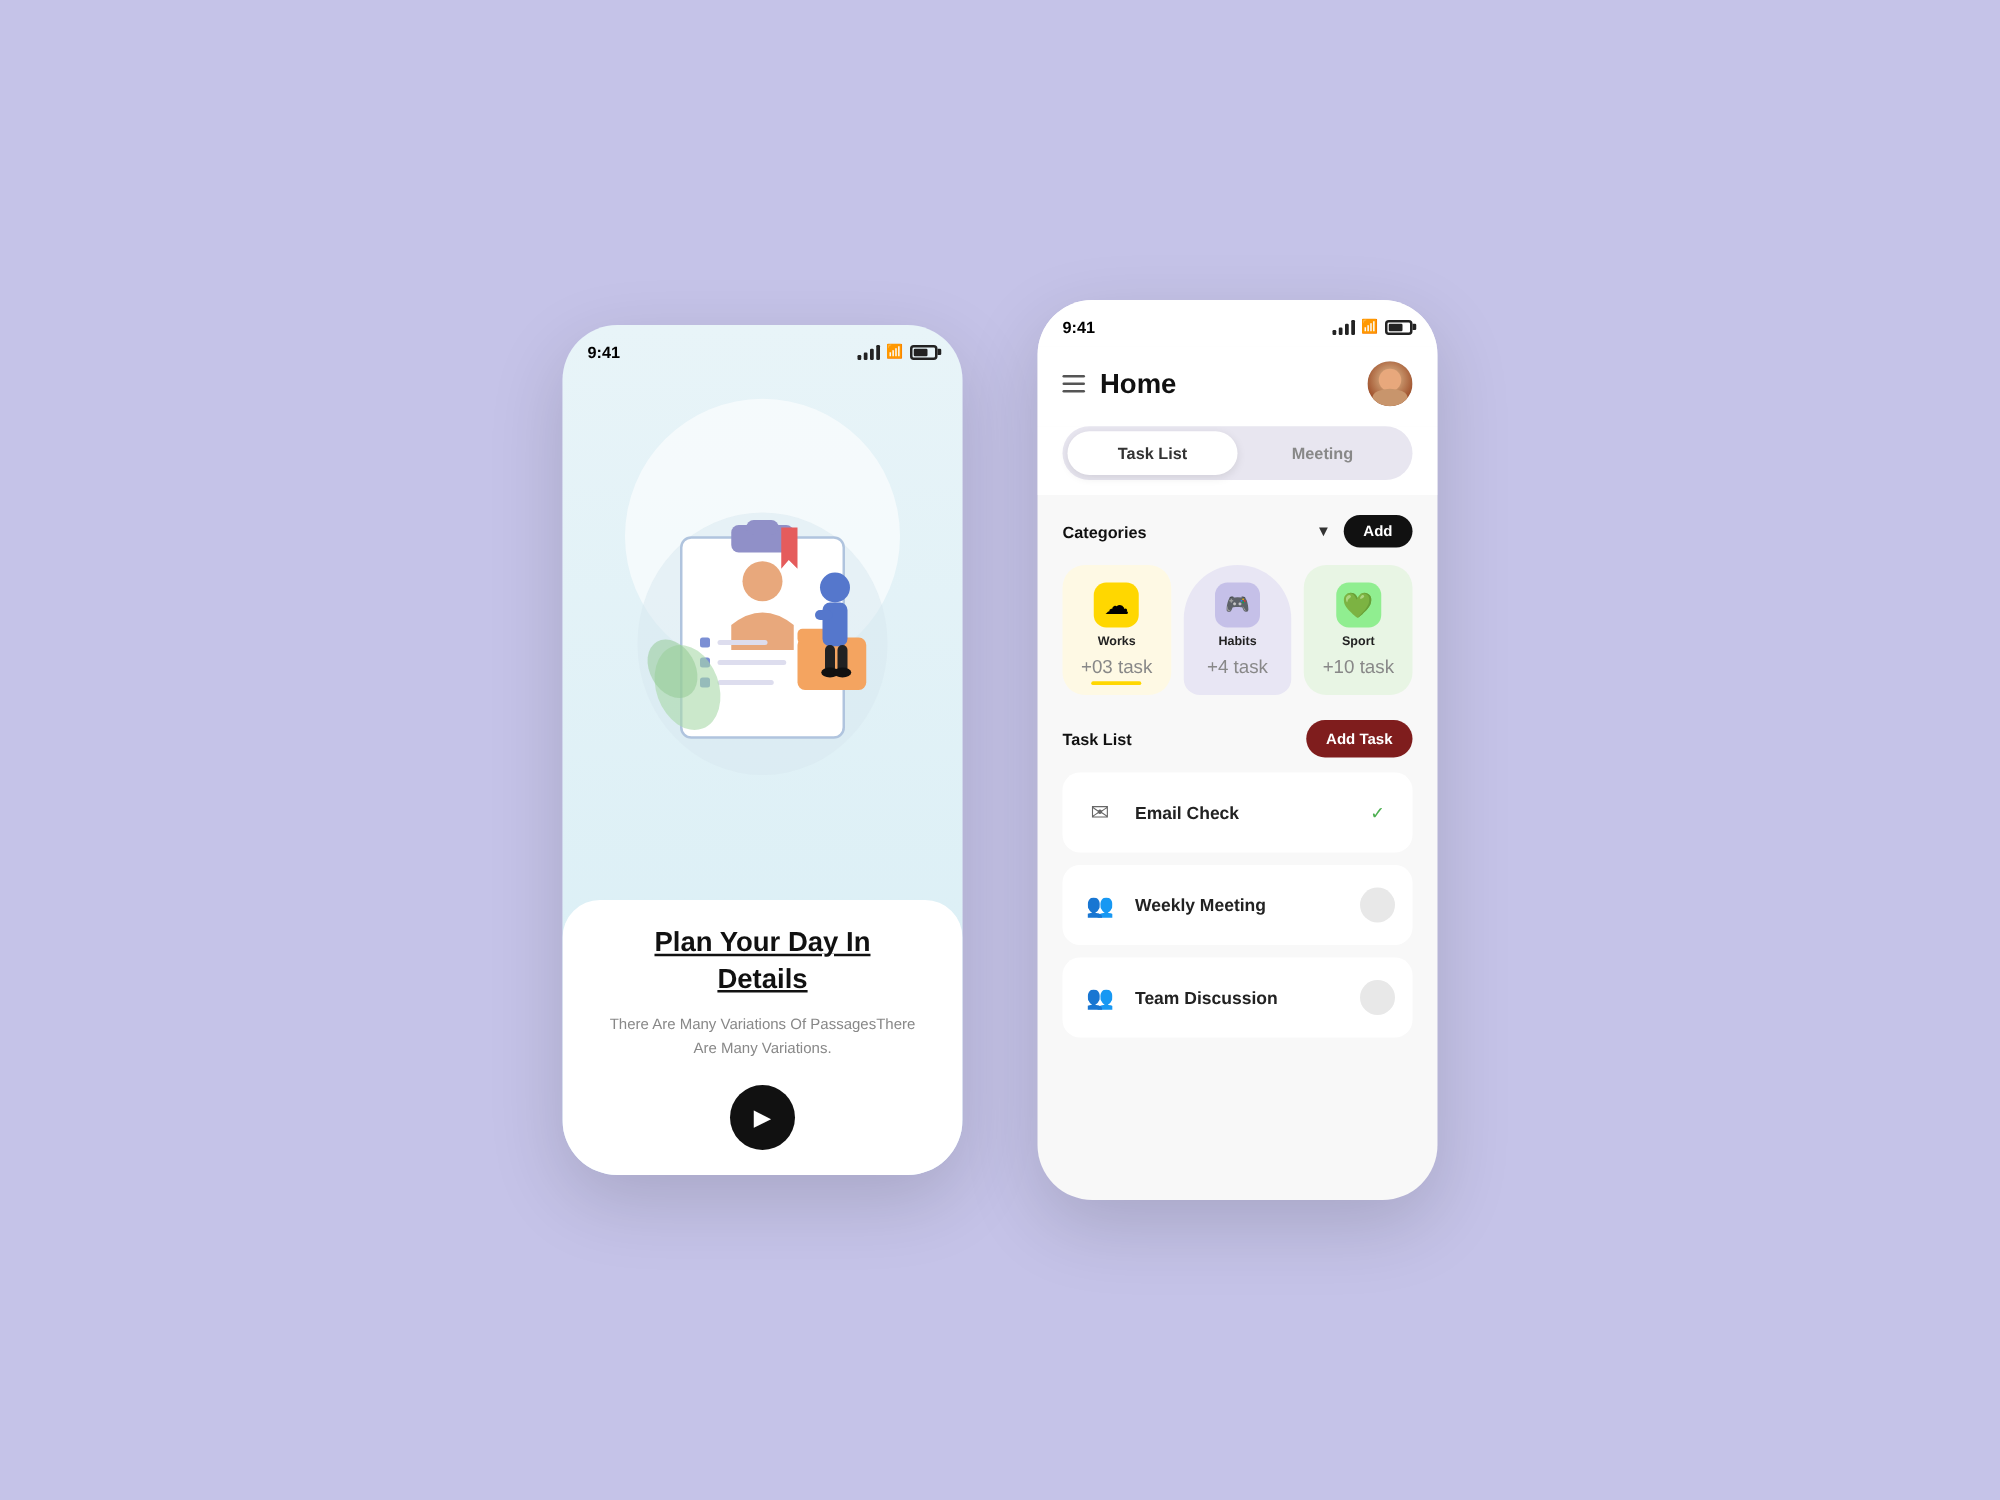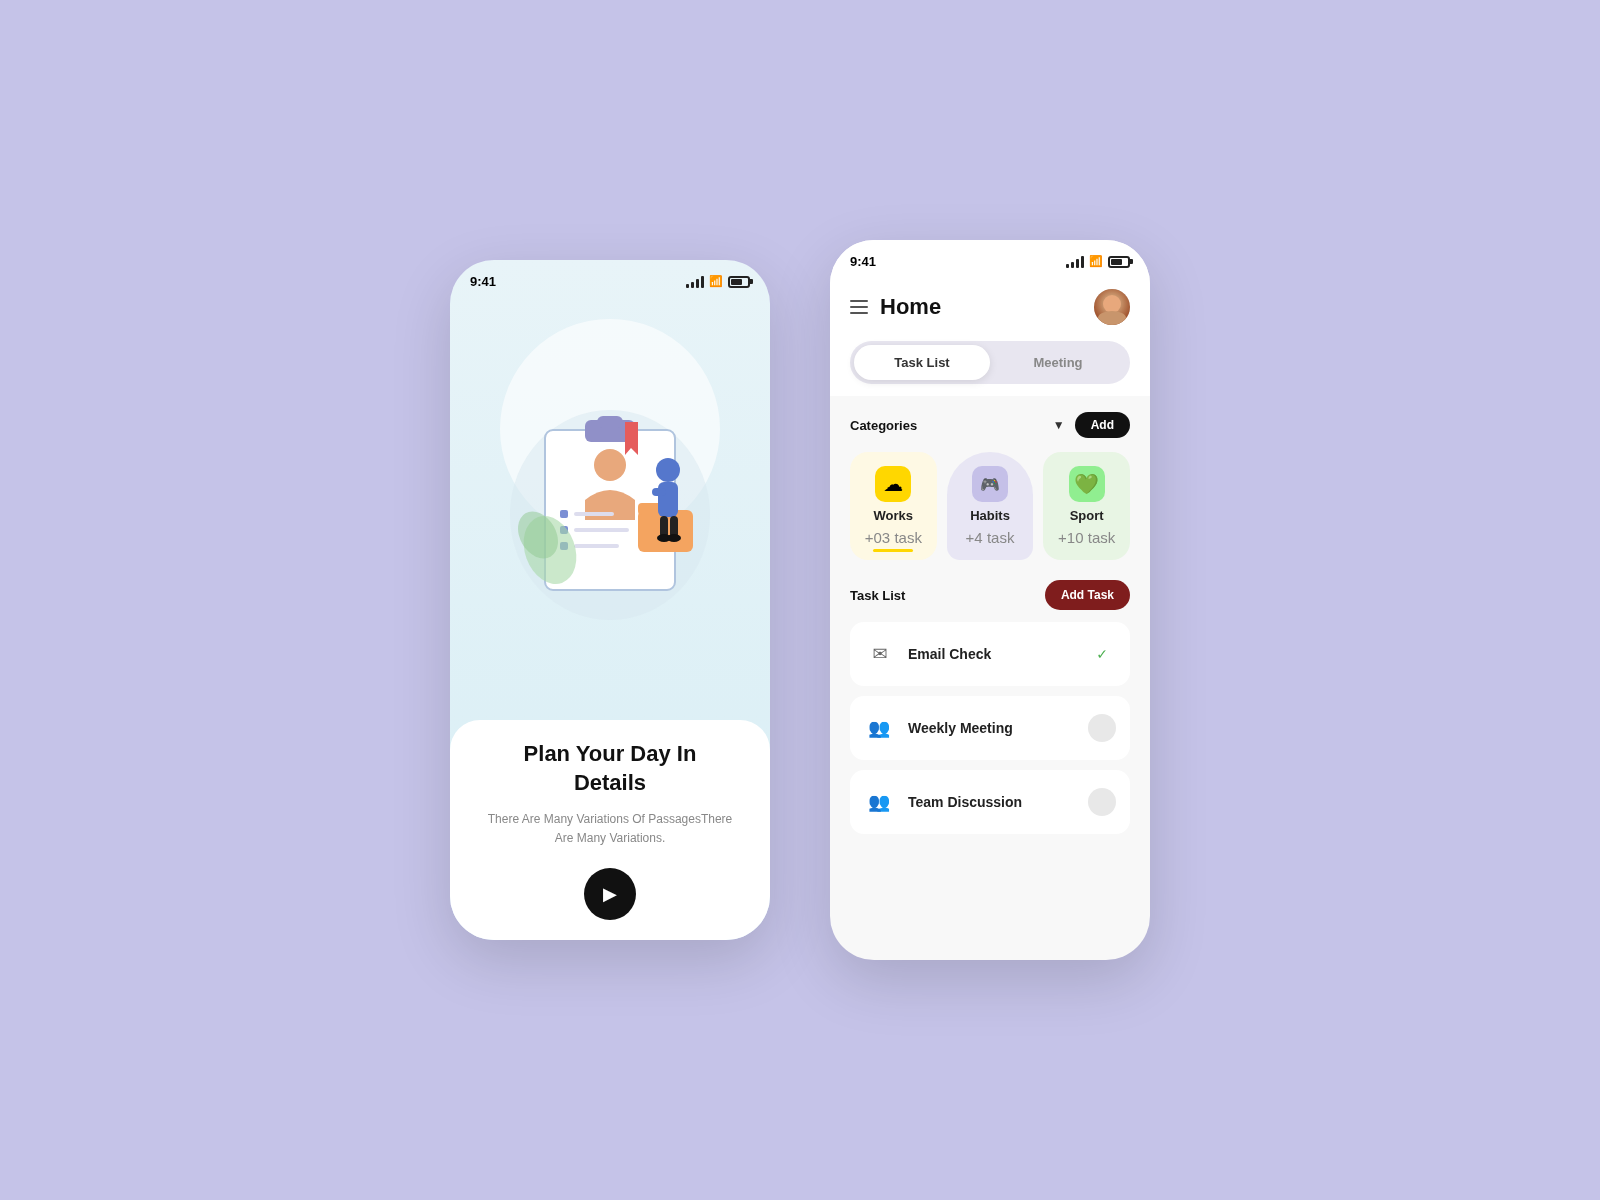--- a/index.html
+++ b/index.html
@@ -131,20 +131,21 @@
       border-radius: 30px 30px 0 0;
       width: 100%;
     }
 
     .phone-title {
       font-size: 22px;
       font-weight: 800;
       color: #111;
       line-height: 1.3;
       margin-bottom: 12px;
+      text-decoration: underline;
     }
 
     .phone-subtitle {
       font-size: 12px;
       color: #888;
       line-height: 1.6;
       margin-bottom: 20px;
     }
 
     .next-btn {
@@ -357,21 +358,21 @@
       align-items: center;
       justify-content: center;
       font-size: 20px;
     }
 
     .cat-icon.works-icon { background: #ffd700; }
     .cat-icon.habits-icon { background: #c5c0e8; }
     .cat-icon.sport-icon { background: #90ee90; }
 
     .cat-name {
-      font-size: 13px;
+      font-size: 10px;
       font-weight: 700;
       color: #222;
     }
     .cat-count {
       font-size: 15px;
       color: #888;
     }
 
     .cat-underline {
       position: absolute;

